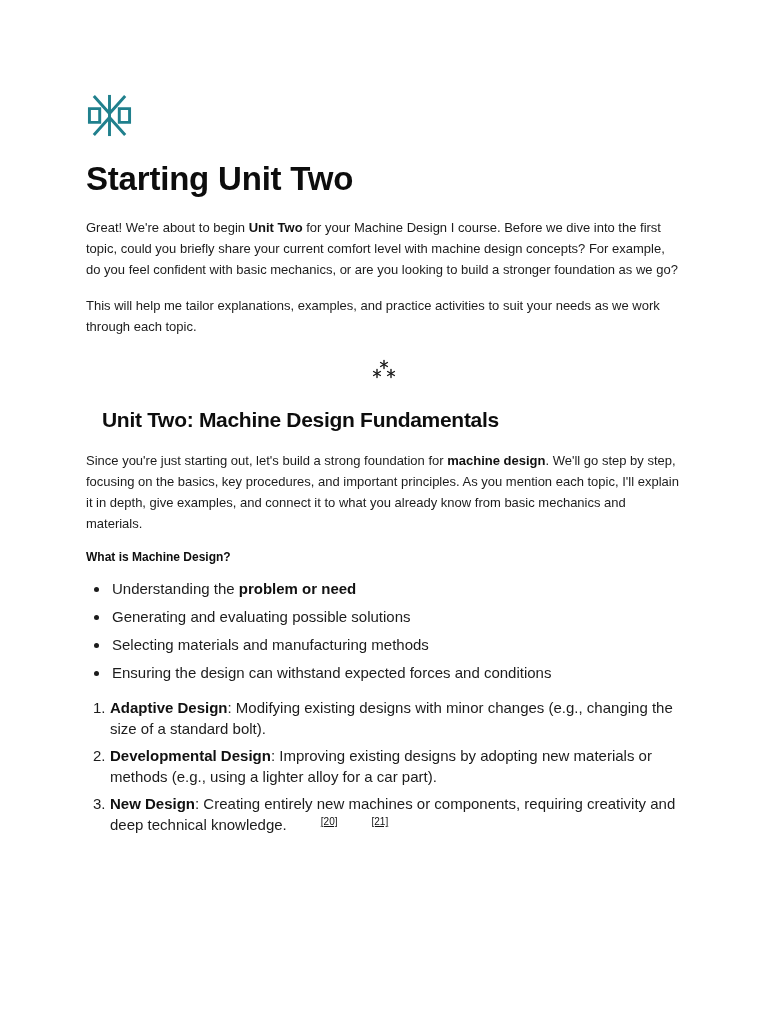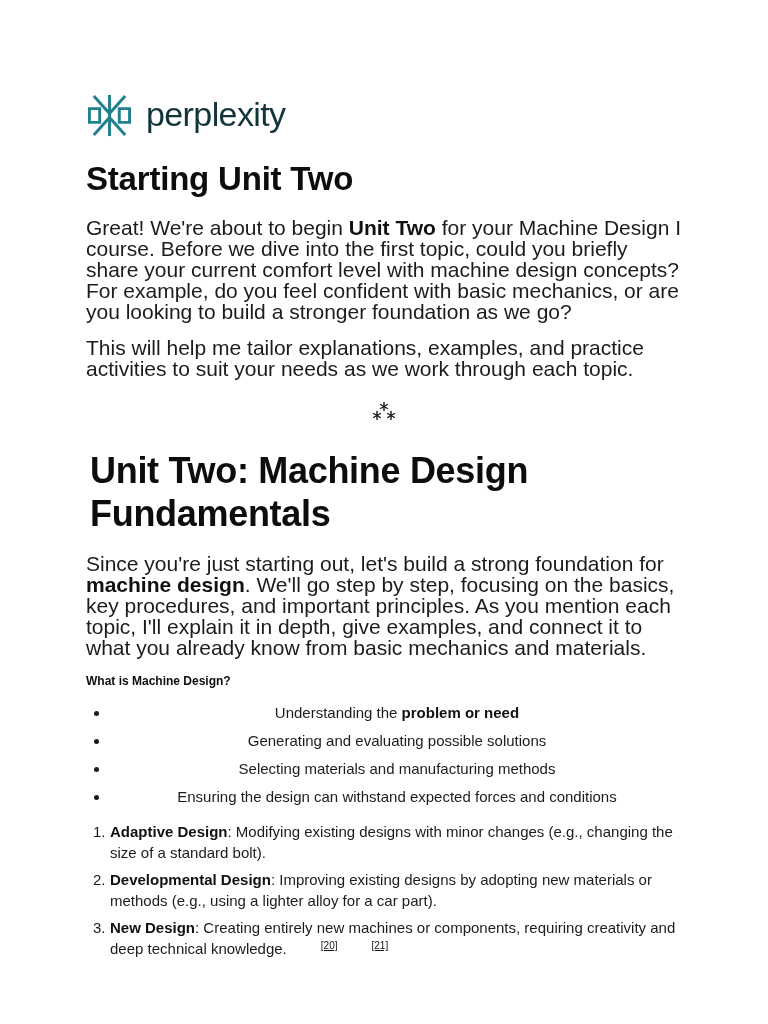--- a/index.html
+++ b/index.html
@@ -35,58 +35,57 @@
   
   h2.chat-title {
     font-size: 33px;
     font-weight: 700;
     color: #0d0d0d;
     letter-spacing: -0.2px;
     margin: 0 0 19px 0;
     line-height: 1.15;
   }
   h1.answer-heading {
-    font-size: 36px;
+    font-size: 21px;
     font-weight: 700;
     color: #0d0d0d;
     letter-spacing: -0.3px;
-    margin: 0 0 18px 4px;
+    margin: 0 0 18px 16px;
     line-height: 1.2;
   }
   h3.subheading {
     font-size: 12px;
     font-weight: 700;
     color: #0d0d0d;
     margin: 16px 0 13px 0;
     line-height: 1.25;
   }
 
   
   p.body-text {
-    font-size: 21px;
+    font-size: 13px;
     line-height: 21px;
     margin: 0 0 15px 0;
     color: #1c1c1c;
   }
   strong { font-weight: 700; color: #111; }
 
   
   .divider {
     text-align: center;
     margin: 22px 0 28px 0;
     line-height: 0;
   }
   .divider svg { display: inline-block; }
 
   
   ul.bullet-list {
     margin: 0 0 14px 0;
     padding-left: 24px;
     list-style: disc outside;
-    text-align: center;
   }
   ul.bullet-list li {
     font-size: 15px;
     line-height: 21px;
     margin-bottom: 7px;
     padding-left: 2px;
   }
 
   
   .num-list { margin: 0 0 14px 0; }
@@ -128,21 +127,20 @@
       <svg width="47" height="47" viewBox="0 0 48 48" fill="none" xmlns="http://www.w3.org/2000/svg">
         <g stroke="#20808D" stroke-width="3" fill="none" stroke-linejoin="miter" stroke-linecap="butt">
           <path d="M24 3 V45"></path>
           <path d="M8 4 L24 22 L40 4"></path>
           <path d="M8 44 L24 26 L40 44"></path>
           <path d="M3.5 17 H14 V31 H3.5 Z"></path>
           <path d="M34 17 H44.5 V31 H34 Z"></path>
         </g>
       </svg>
     </span>
-    <span class="wordmark">perplexity</span>
   </header>
 
   <h2 class="chat-title">Starting Unit Two</h2>
 
   <p class="body-text"><span>Great! We're about to begin </span><strong>Unit Two</strong><span> for your Machine Design I course. Before we dive into the first topic, could you briefly share your current comfort level with machine design concepts? For example, do you feel confident with basic mechanics, or are you looking to build a stronger foundation as we go?</span></p>
 
   <p class="body-text">This will help me tailor explanations, examples, and practice activities to suit your needs as we work through each topic.</p>
 
   <div class="divider">
     <svg width="24" height="20" viewBox="0 0 24 20" xmlns="http://www.w3.org/2000/svg">

